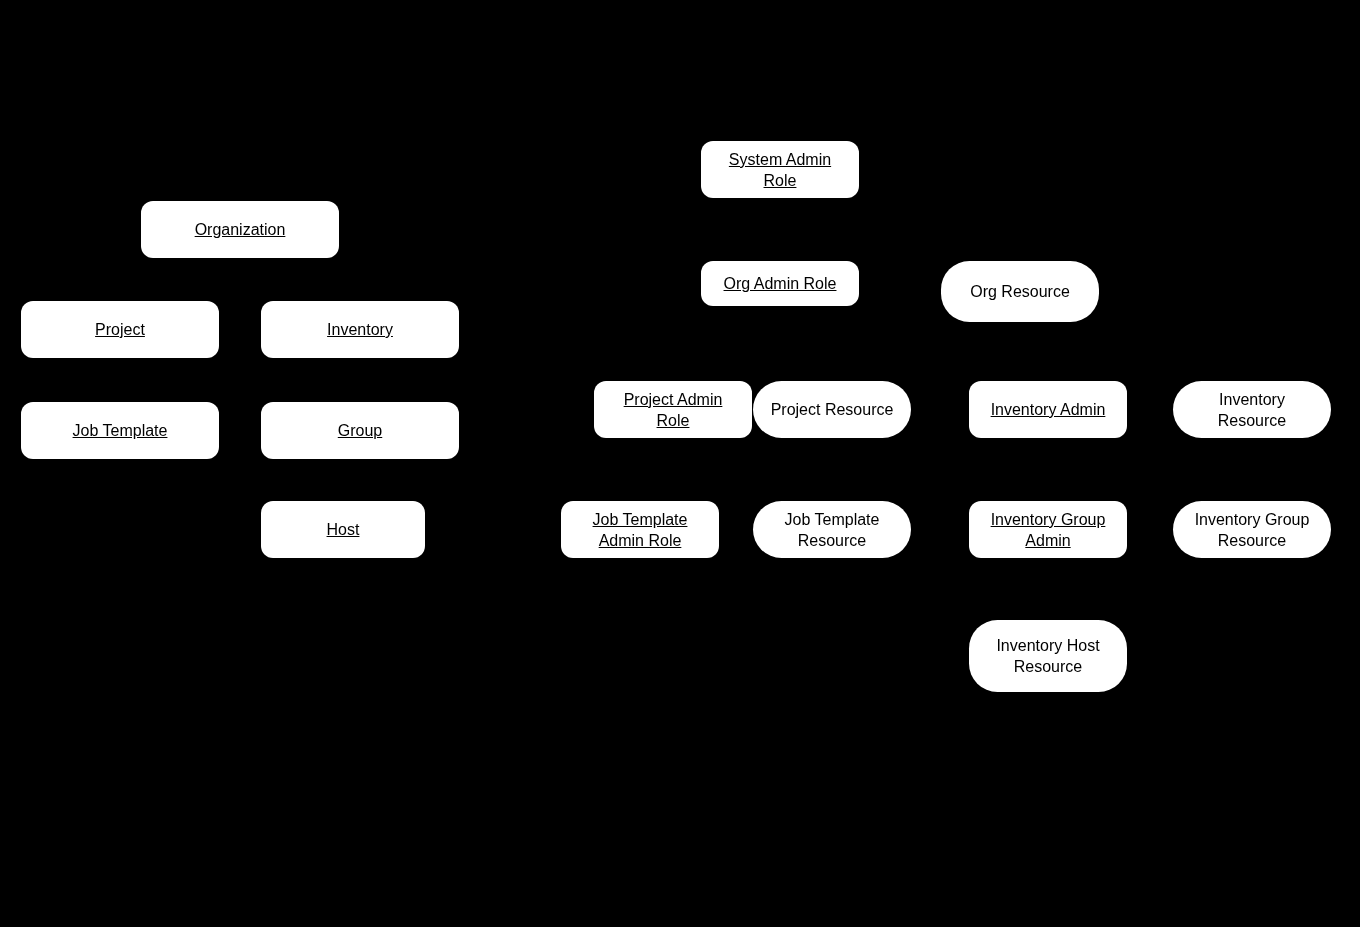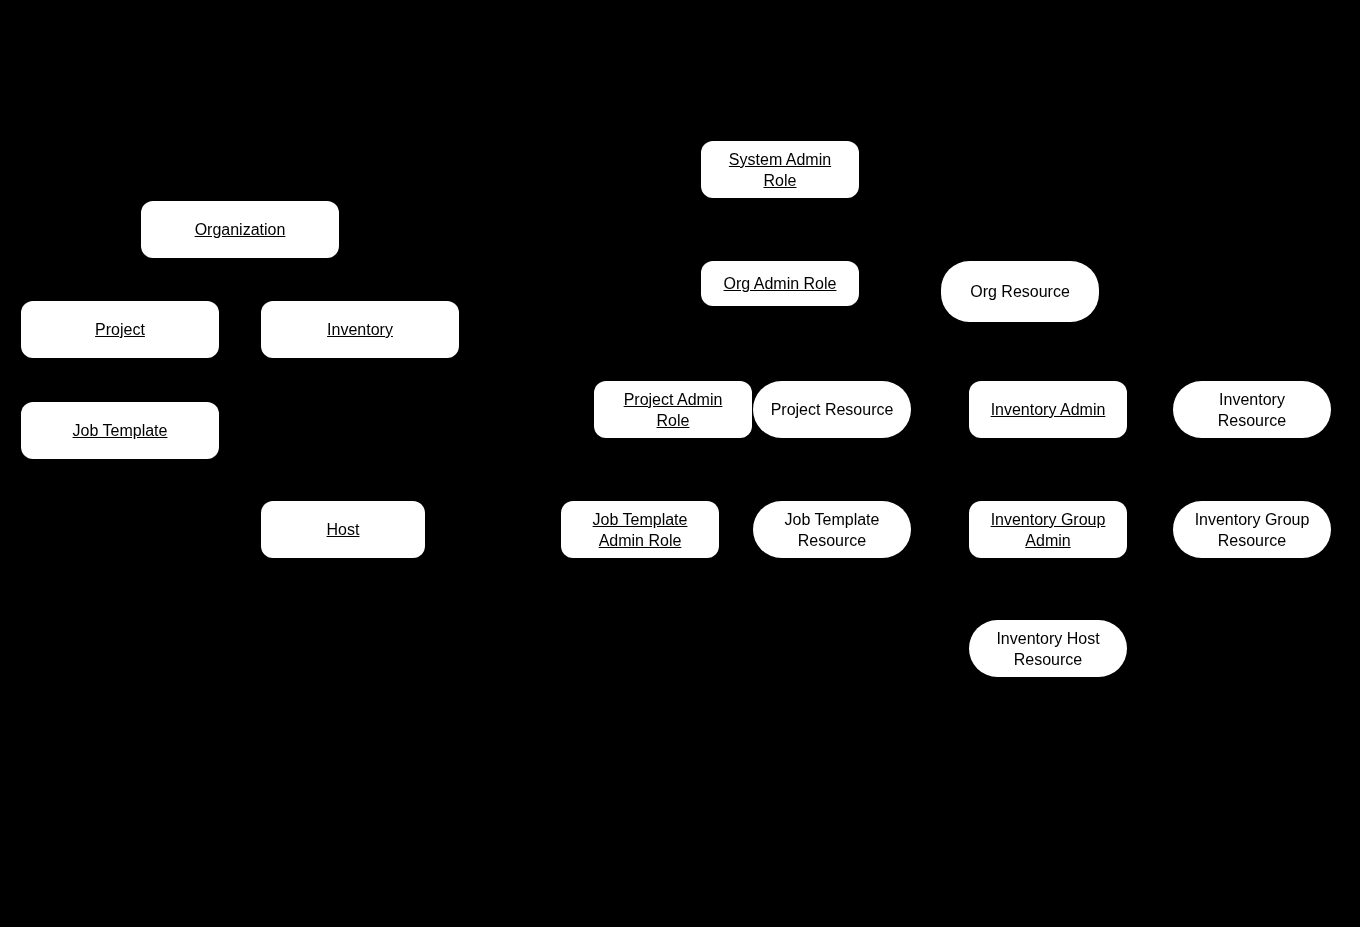--- a/index.html
+++ b/index.html
@@ -43,20 +43,21 @@
 <div class="stage" style="--bg: #000000; --node-fill: #ffffff; --node-text: #000000;">
 
   <div class="node rect" style="left:21px; top:301px; width:198px; height:57px;">Project</div>
 
   <div class="node rect" style="left:141px; top:201px; width:198px; height:57px;">Organization</div>
 
   <div class="node rect" style="left:261px; top:301px; width:198px; height:57px;">Inventory</div>
 
   <div class="node rect" style="left:21px; top:402px; width:198px; height:57px;">Job Template</div>
 
+  <div class="node rect" style="left:261px; top:402px; width:198px; height:57px;">Group</div>
 
   <div class="node rect" style="left:261px; top:501px; width:164px; height:57px;">Host</div>
 
   <div class="node rect" style="left:701px; top:141px; width:158px; height:57px;">System Admin
 Role</div>
 
   <div class="node rect" style="left:701px; top:261px; width:158px; height:45px;">Org Admin Role</div>
 
   <div class="node pill" style="left:941px; top:261px; width:158px; height:61px;">Org Resource</div>
 
@@ -75,16 +76,16 @@
 
   <div class="node pill" style="left:753px; top:501px; width:158px; height:57px;">Job Template
 Resource</div>
 
   <div class="node rect" style="left:969px; top:501px; width:158px; height:57px;">Inventory Group
 Admin</div>
 
   <div class="node pill" style="left:1173px; top:501px; width:158px; height:57px;">Inventory Group
 Resource</div>
 
-  <div class="node pill" style="left:969px; top:620px; width:158px; height:57px;">Inventory Host
+  <div class="node pill" style="left:969px; top:620px; width:158px; height:72px;">Inventory Host
 Resource</div>
 
 </div>
 
 </body></html>

